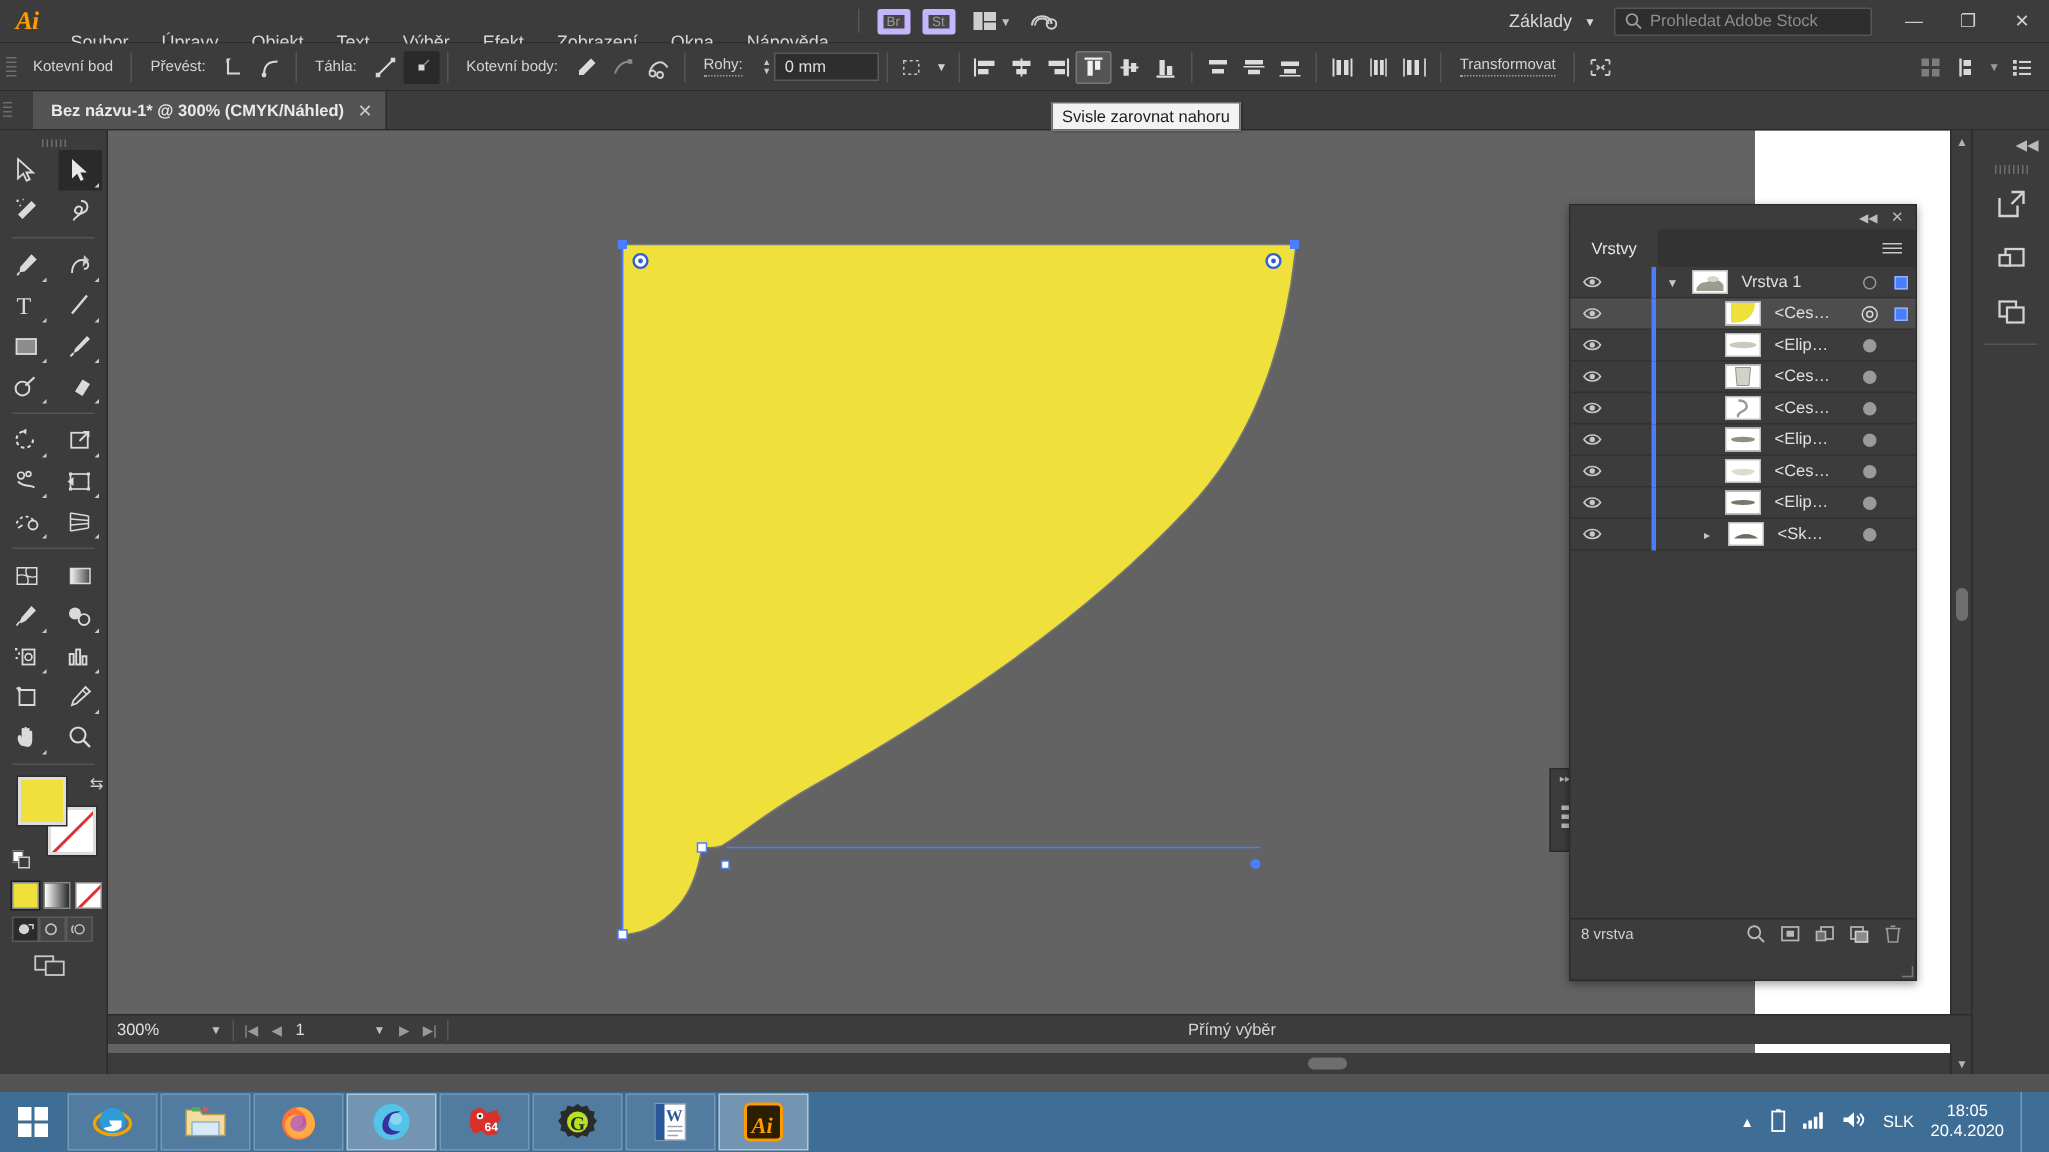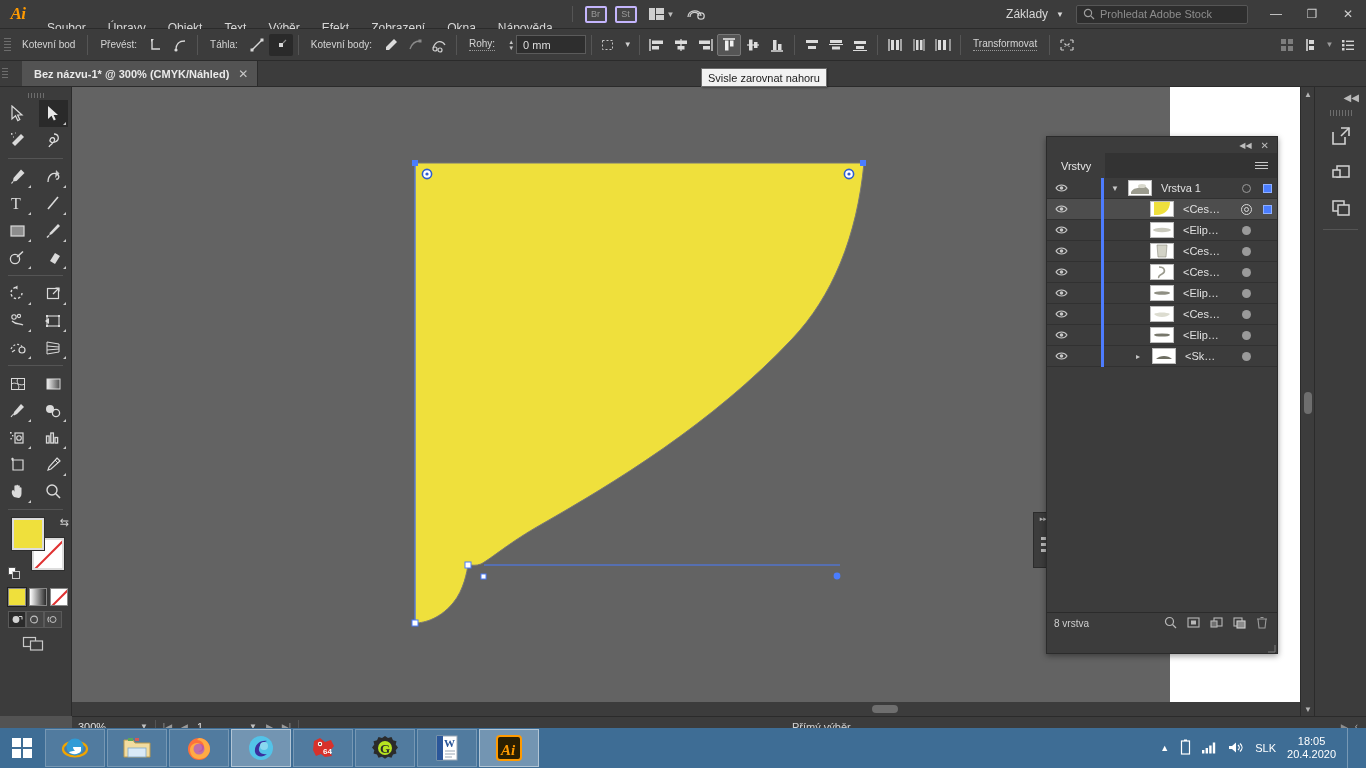--- a/index.html
+++ b/index.html
@@ -23,21 +23,21 @@
     width: 36px; height: 29px; display: flex; align-items: center; justify-content: center;
     color: #ff9a00; font-size: 17px; font-weight: bold; font-style: italic;
     font-family: "Liberation Serif", serif; letter-spacing: -0.5px;
   }
   .menu-item {
     padding: 16px 11px; height: 29px; line-height: 29px; color: #d8d8d8;
     font-size: 12px; cursor: default; white-space: nowrap;
   }
   .mb-sep { width: 1px; height: 16px; background: #555; margin: 0 8px; }
   .mb-icon-btn {
-    width: 22px; height: 17px; border: 2px solid #c4b5fd; border-radius: 2px;
+    width: 22px; height: 17px; border: 4px solid #c4b5fd; border-radius: 2px;
     color: #9a9a9a; font-size: 9px; display: flex; align-items: center; justify-content: center;
     margin: 0 4px; background: #454545;
   }
   .mb-arrange {
     display: flex; align-items: center; gap: 3px; margin-left: 8px; color: #bdbdbd;
   }
   .arrange-grid {
     width: 15px; height: 12px; display: grid;
     grid-template-columns: 6px 1fr; grid-template-rows: 1fr 1fr; gap: 1px;
   }
@@ -167,21 +167,21 @@
   }
   .vscroll .thumb { position: absolute; left: 3px; top: 305px; width: 8px; height: 22px; background: #6e6e6e; border-radius: 4px; }
   .vscroll .arrow { position: absolute; left: 0; width: 14px; height: 14px; display: flex; align-items: center; justify-content: center; color: #b5b5b5; font-size: 8px; }
   .hscroll {
     position: absolute; left: 72px; top: 702px; width: 1228px; height: 14px; background: #3c3c3c;
   }
   .hscroll .thumb { position: absolute; top: 3px; left: 800px; width: 26px; height: 8px; background: #6e6e6e; border-radius: 4px; }
 
   
   .statusbar {
-    position: absolute; left: 72px; top: 716px; width: 1294px; height: 20px;
+    position: absolute; left: 72px; top: 676px; width: 1294px; height: 20px;
     background: #3c3c3c; display: flex; align-items: center; border-top: 1px solid #2b2b2b;
     font-size: 11px; color: #d4d4d4;
   }
   .zoom-box {
     width: 64px; height: 18px; background: #3c3c3c; display: flex; align-items: center;
     padding-left: 6px; color: #e0e0e0;
   }
   .sb-drop { width: 16px; display: flex; align-items: center; justify-content: center; color: #c0c0c0; font-size: 8px; }
   .sb-sep { width: 1px; height: 14px; background: #555; margin: 0 3px; }
   .sb-nav { display: flex; align-items: center; color: #9a9a9a; }

